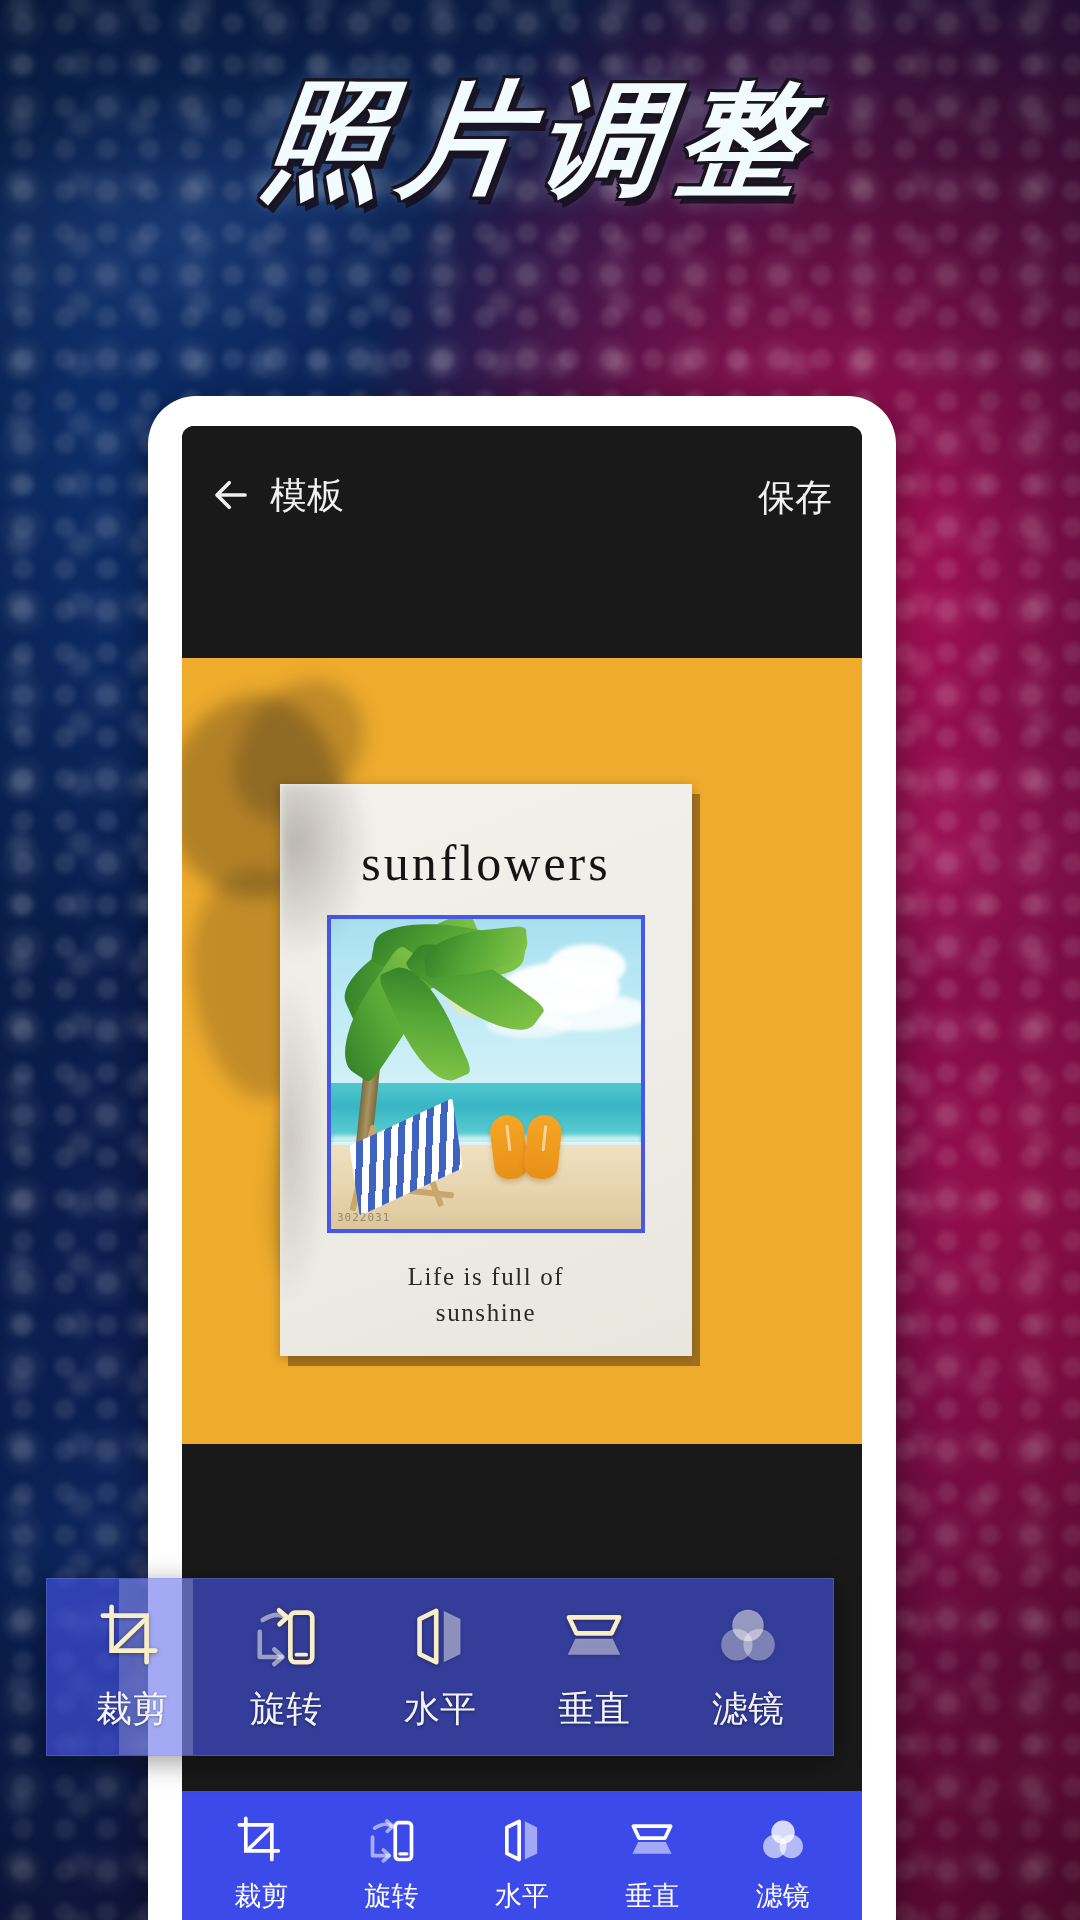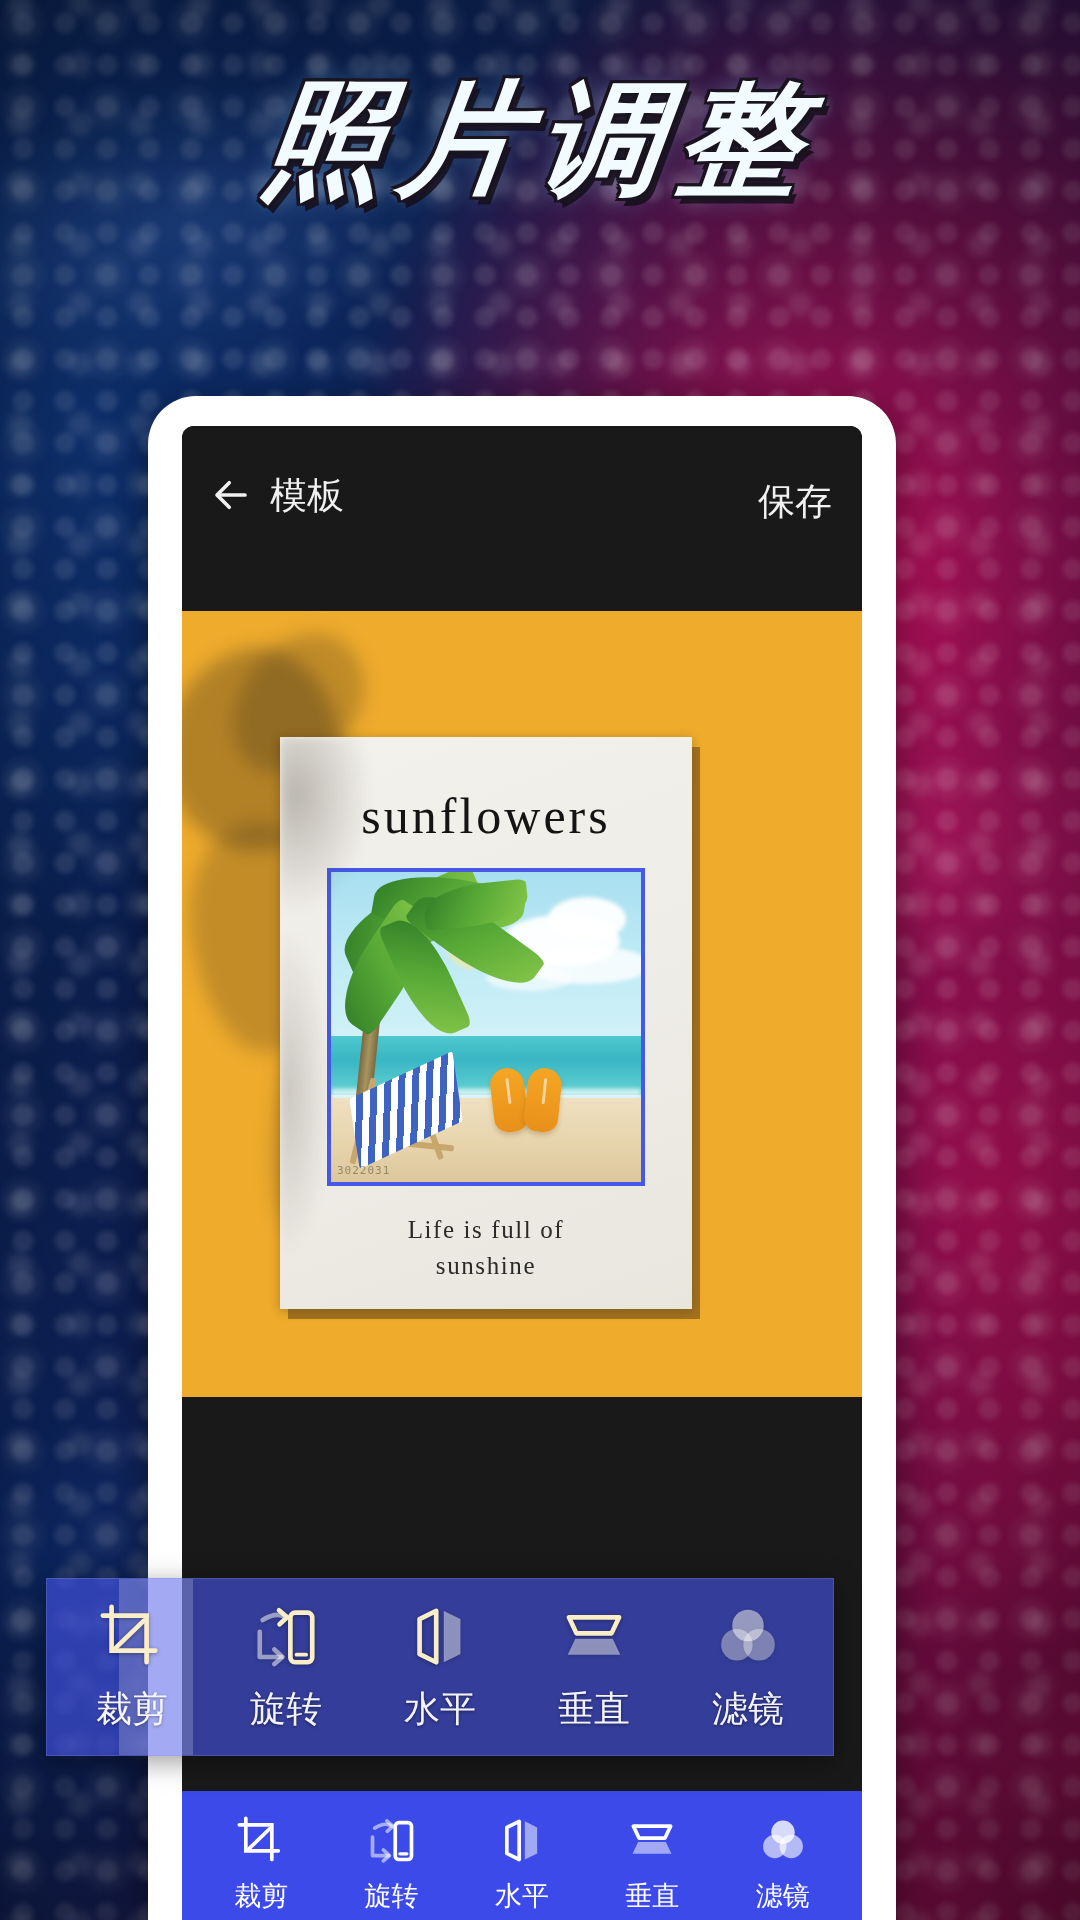--- a/index.html
+++ b/index.html
@@ -92,36 +92,36 @@
   #phone-screen {
     position:absolute;
     left:34px; top:30px; right:34px; bottom:0;
     background:#191919;
     overflow:hidden;
     border-radius:12px 12px 0 0;
   }
 
   
   #app-header {
-    position:relative; height:185px;
+    position:relative; height:232px;
     background:#191919;
   }
   #hdr-left {
     position:absolute; left:28px; top:48px;
     display:flex; align-items:center; gap:18px;
   }
   #back-icon { width:42px; height:42px; display:block; }
   #hdr-title {
     color:#f0f0f0; font-size:37px; line-height:1;
     font-family:"DejaVu Sans", sans-serif;
   }
   #save-btn {
-    position:absolute; right:30px; top:60px;
+    position:absolute; right:30px; top:53px;
     color:#f0f0f0; font-size:37px; line-height:1;
-    font-family:Liberation Mono, monospace;
+    font-family:Liberation Serif, serif;
   }
 
   
   #canvas {
     position:relative;
     height:786px;
     background:#eeab2c;
     overflow:hidden;
   }
   .leaf-shadow {

